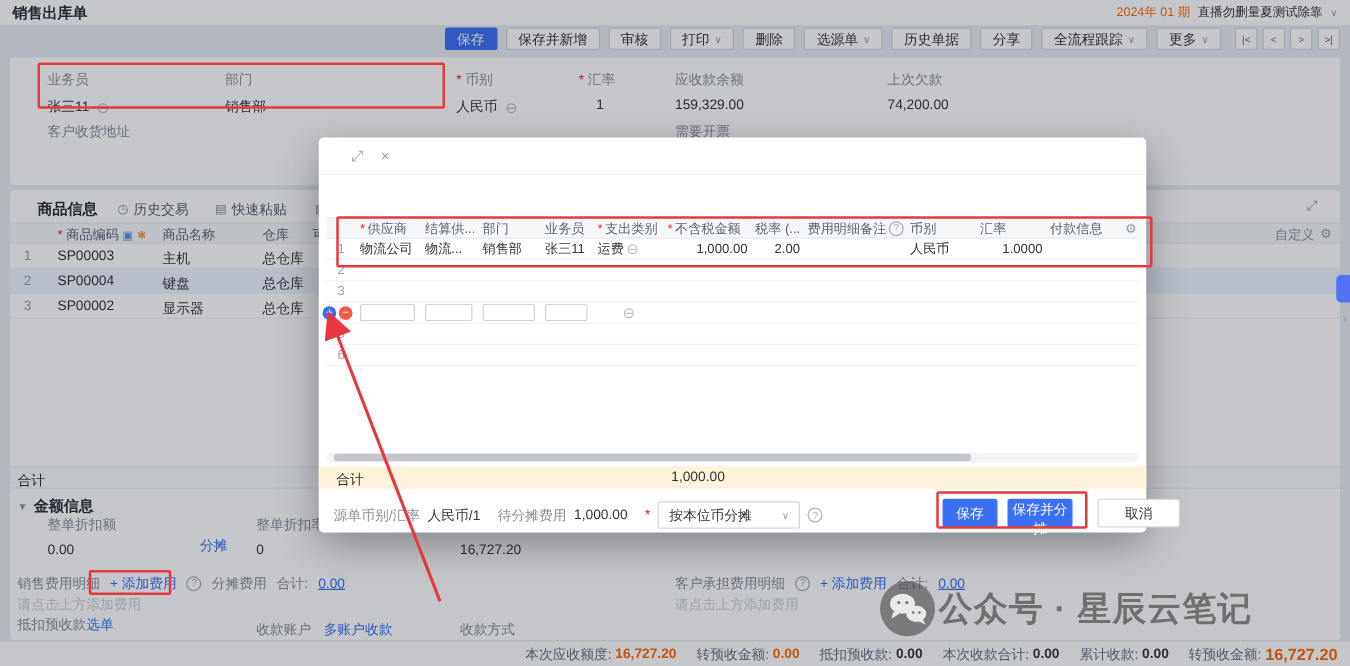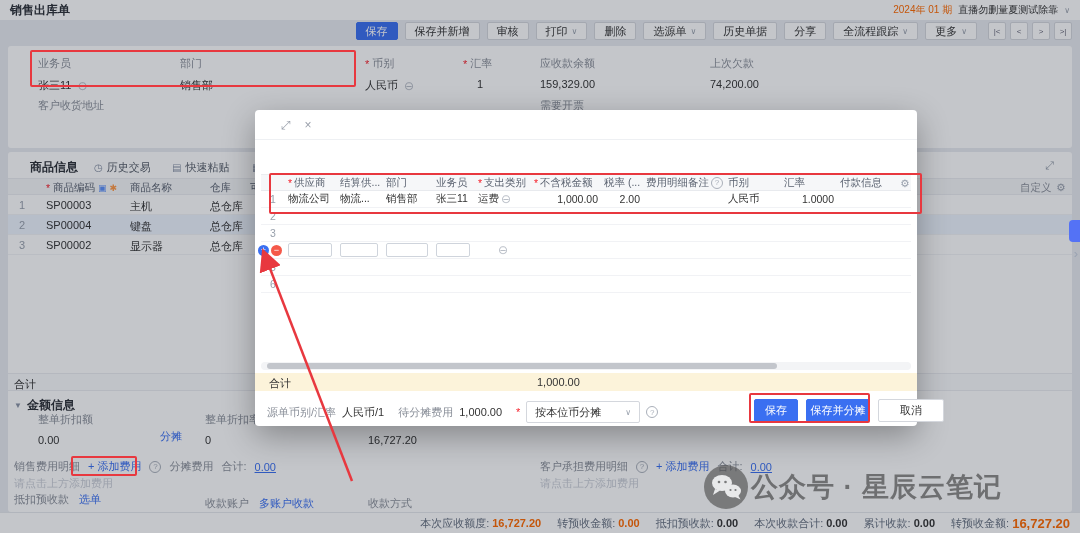--- a/index.html
+++ b/index.html
@@ -88,21 +88,21 @@
 .m-scroll{position:absolute;left:6px;top:252px;width:650px;height:8px;background:#f3f4f6;border-radius:4px;}
 .m-thumb{position:absolute;left:6px;top:1px;width:510px;height:6px;background:#c3c6cc;border-radius:3px;cursor:pointer;}
 .m-total{position:absolute;left:0;top:263px;width:100%;height:18px;background:#fcf3da;font-size:11px;}
 .m-total .tl{position:absolute;left:14px;top:3px;color:#333;}
 .m-total .tv{position:absolute;left:282px;top:3px;color:#333;}
 .m-foot{position:absolute;left:0;top:288px;width:100%;height:28px;display:flex;align-items:center;padding:0 12px;gap:14px;font-size:11px;}
 .m-foot .g{display:flex;align-items:center;gap:6px;white-space:nowrap;}
 .m-select{height:22px;border:1px solid #d4d7dd;border-radius:2px;padding:0 8px;display:flex;align-items:center;gap:24px;color:#333;cursor:pointer;}
 .m-btn{position:absolute;top:289px;height:23px;border-radius:2px;font-size:11px;border:1px solid #3a6ff1;background:#3a6ff1;color:#fff;cursor:pointer;font-family:inherit;}
 #m-save{left:499px;width:44px;}
-#m-save-sp{left:551px;width:64px;}
+#m-save-sp{left:551px;width:52px;}
 #m-cancel{left:623px;width:66px;background:#fff;border-color:#d4d7dd;color:#333;}
 
 .ann{position:absolute;border:2px solid #e8383f;z-index:20;pointer-events:none;border-radius:2px;}
 #ann1{left:30px;top:50px;width:326px;height:37px;}
 #ann2{left:269px;top:173px;width:653px;height:41px;}
 #ann3{left:749px;top:393px;width:121px;height:30px;}
 #ann4{left:71px;top:456px;width:66px;height:20px;}
 #ann-svg{position:absolute;left:0;top:0;z-index:20;pointer-events:none;}
 
 #watermark{position:absolute;left:703px;top:464px;display:flex;align-items:center;gap:2px;z-index:25;opacity:.62;pointer-events:none;}
@@ -301,21 +301,21 @@
 
     <div class="fld" style="left:532px;top:307px;display:flex;gap:8px;align-items:center">
       <span class="lbl">客户承担费用明细</span>
       <span class="q-ic">?</span>
       <span class="link">+ 添加费用</span>
       <span class="lbl">合计:</span>
       <span class="link" style="text-decoration:underline">0.00</span>
     </div>
     <div class="fld hint" style="left:532px;top:324px">请点击上方添加费用</div>
 
-    <div class="fld" style="left:6px;top:340px;display:flex;gap:10px">
+    <div class="fld" style="left:6px;top:340px;display:flex;gap:0">
       <span class="lbl">抵扣预收款</span>
       <span class="link">选单</span>
     </div>
     <div class="fld" style="left:197px;top:344px;display:flex;gap:10px">
       <span class="lbl">收款账户</span>
       <span class="link">多账户收款</span>
     </div>
     <div class="fld" style="left:360px;top:344px">
       <span class="lbl">收款方式</span>
     </div>

